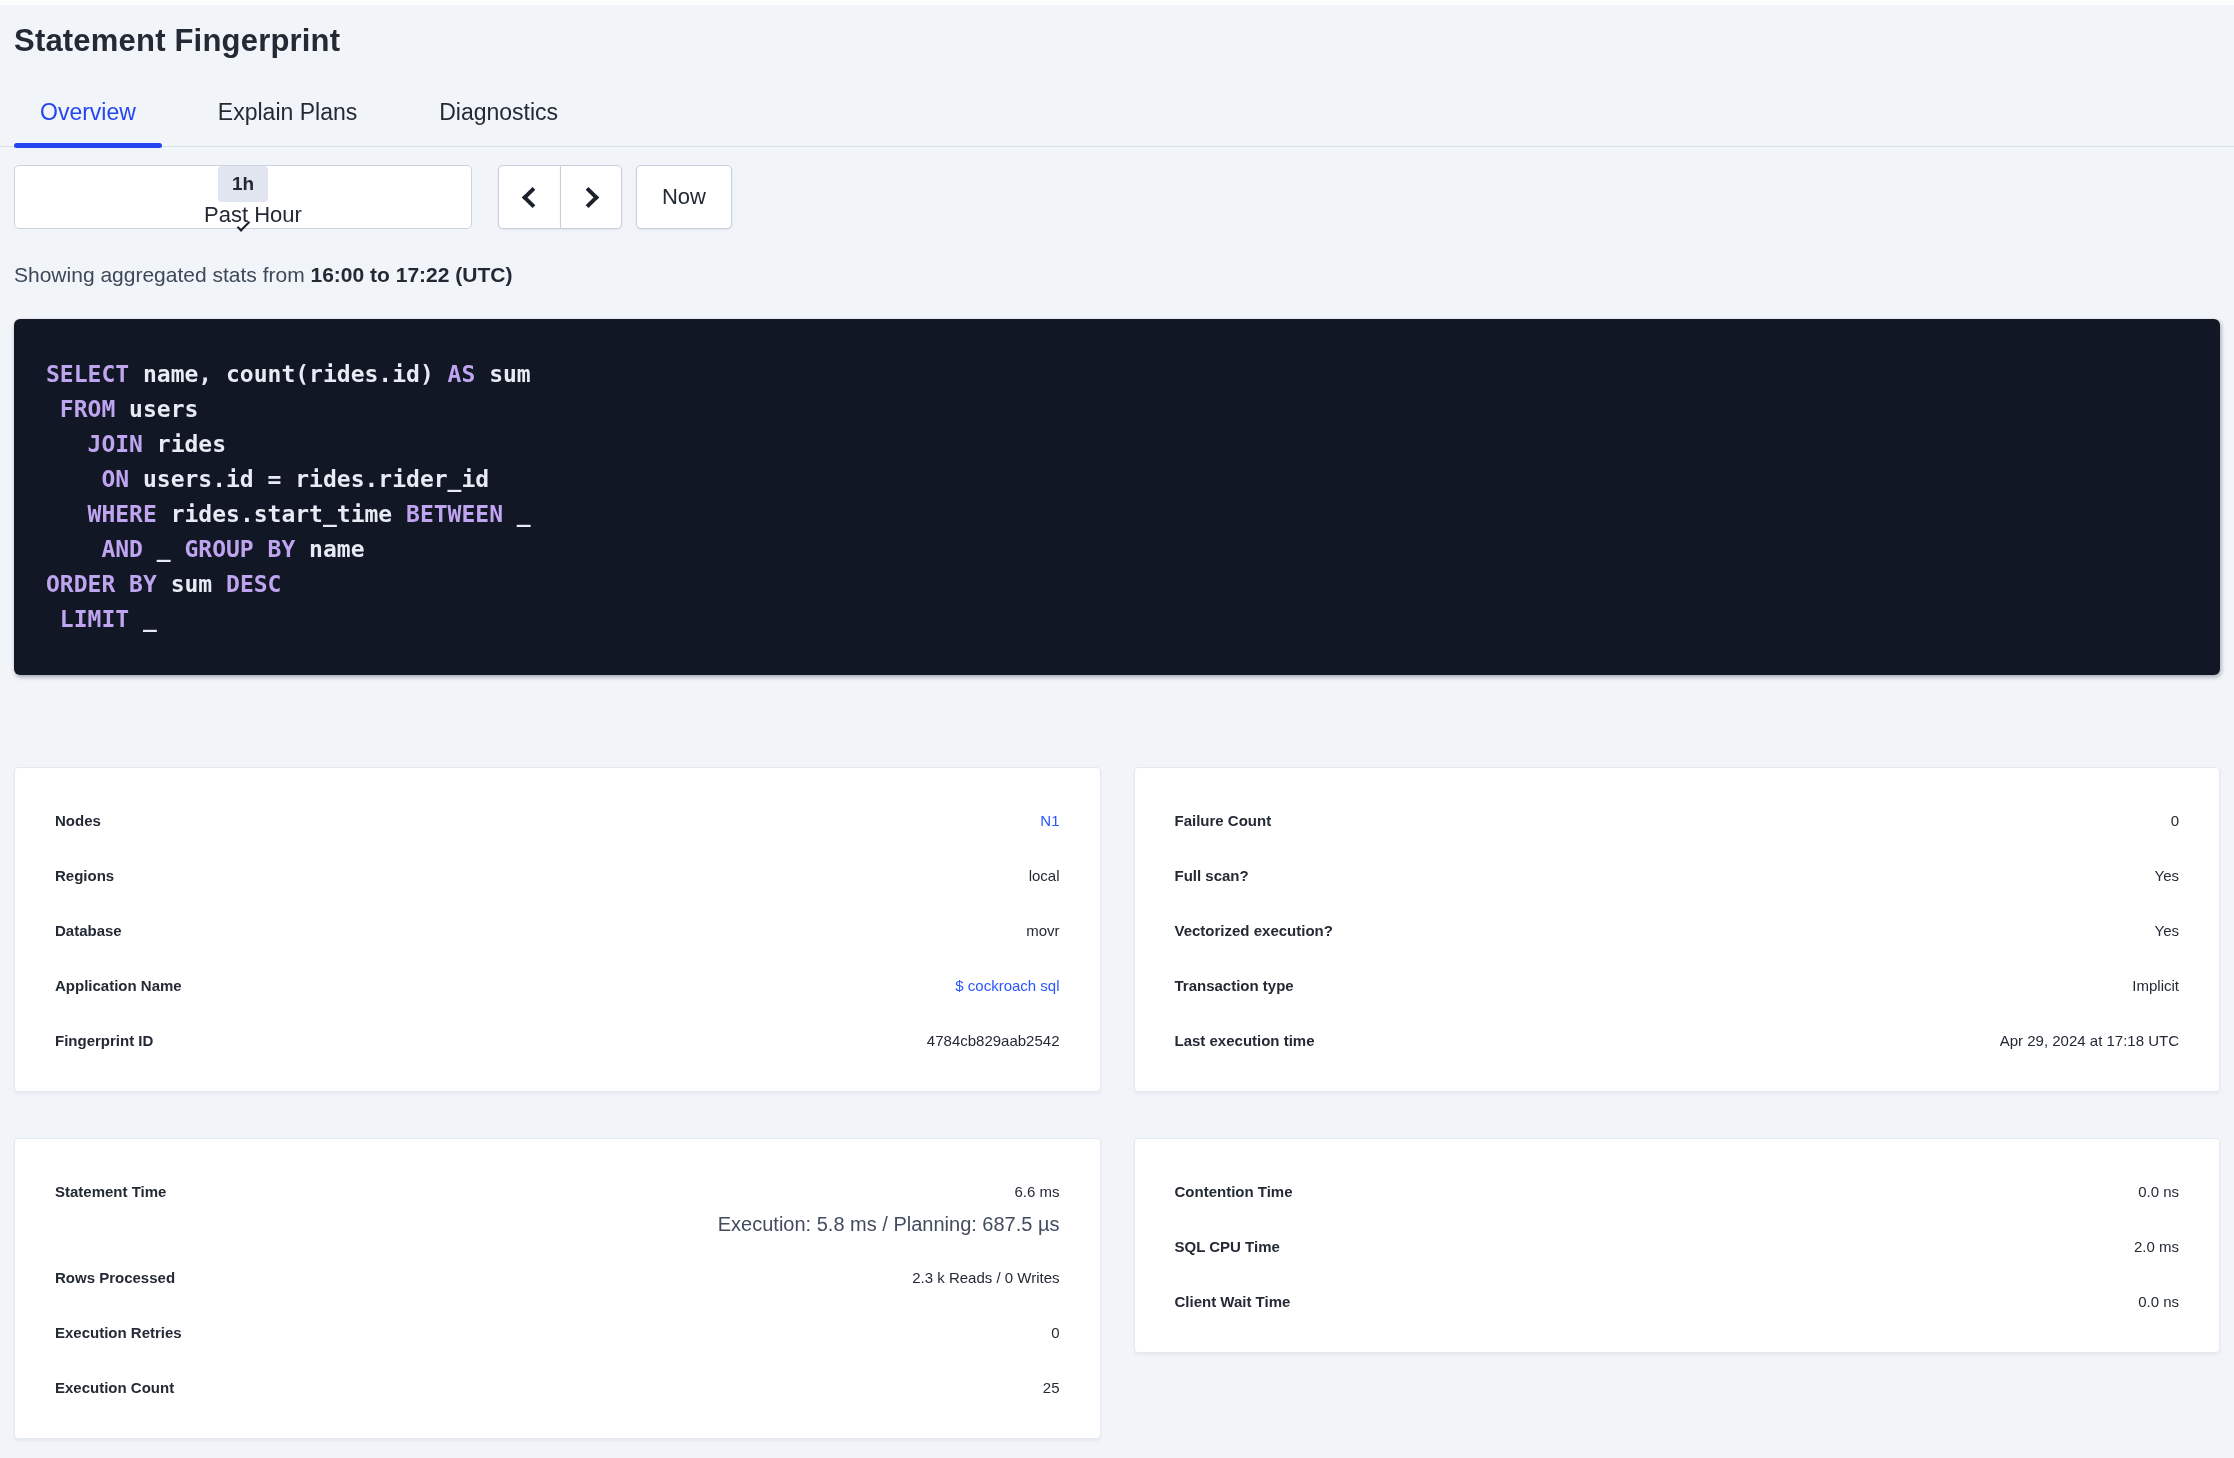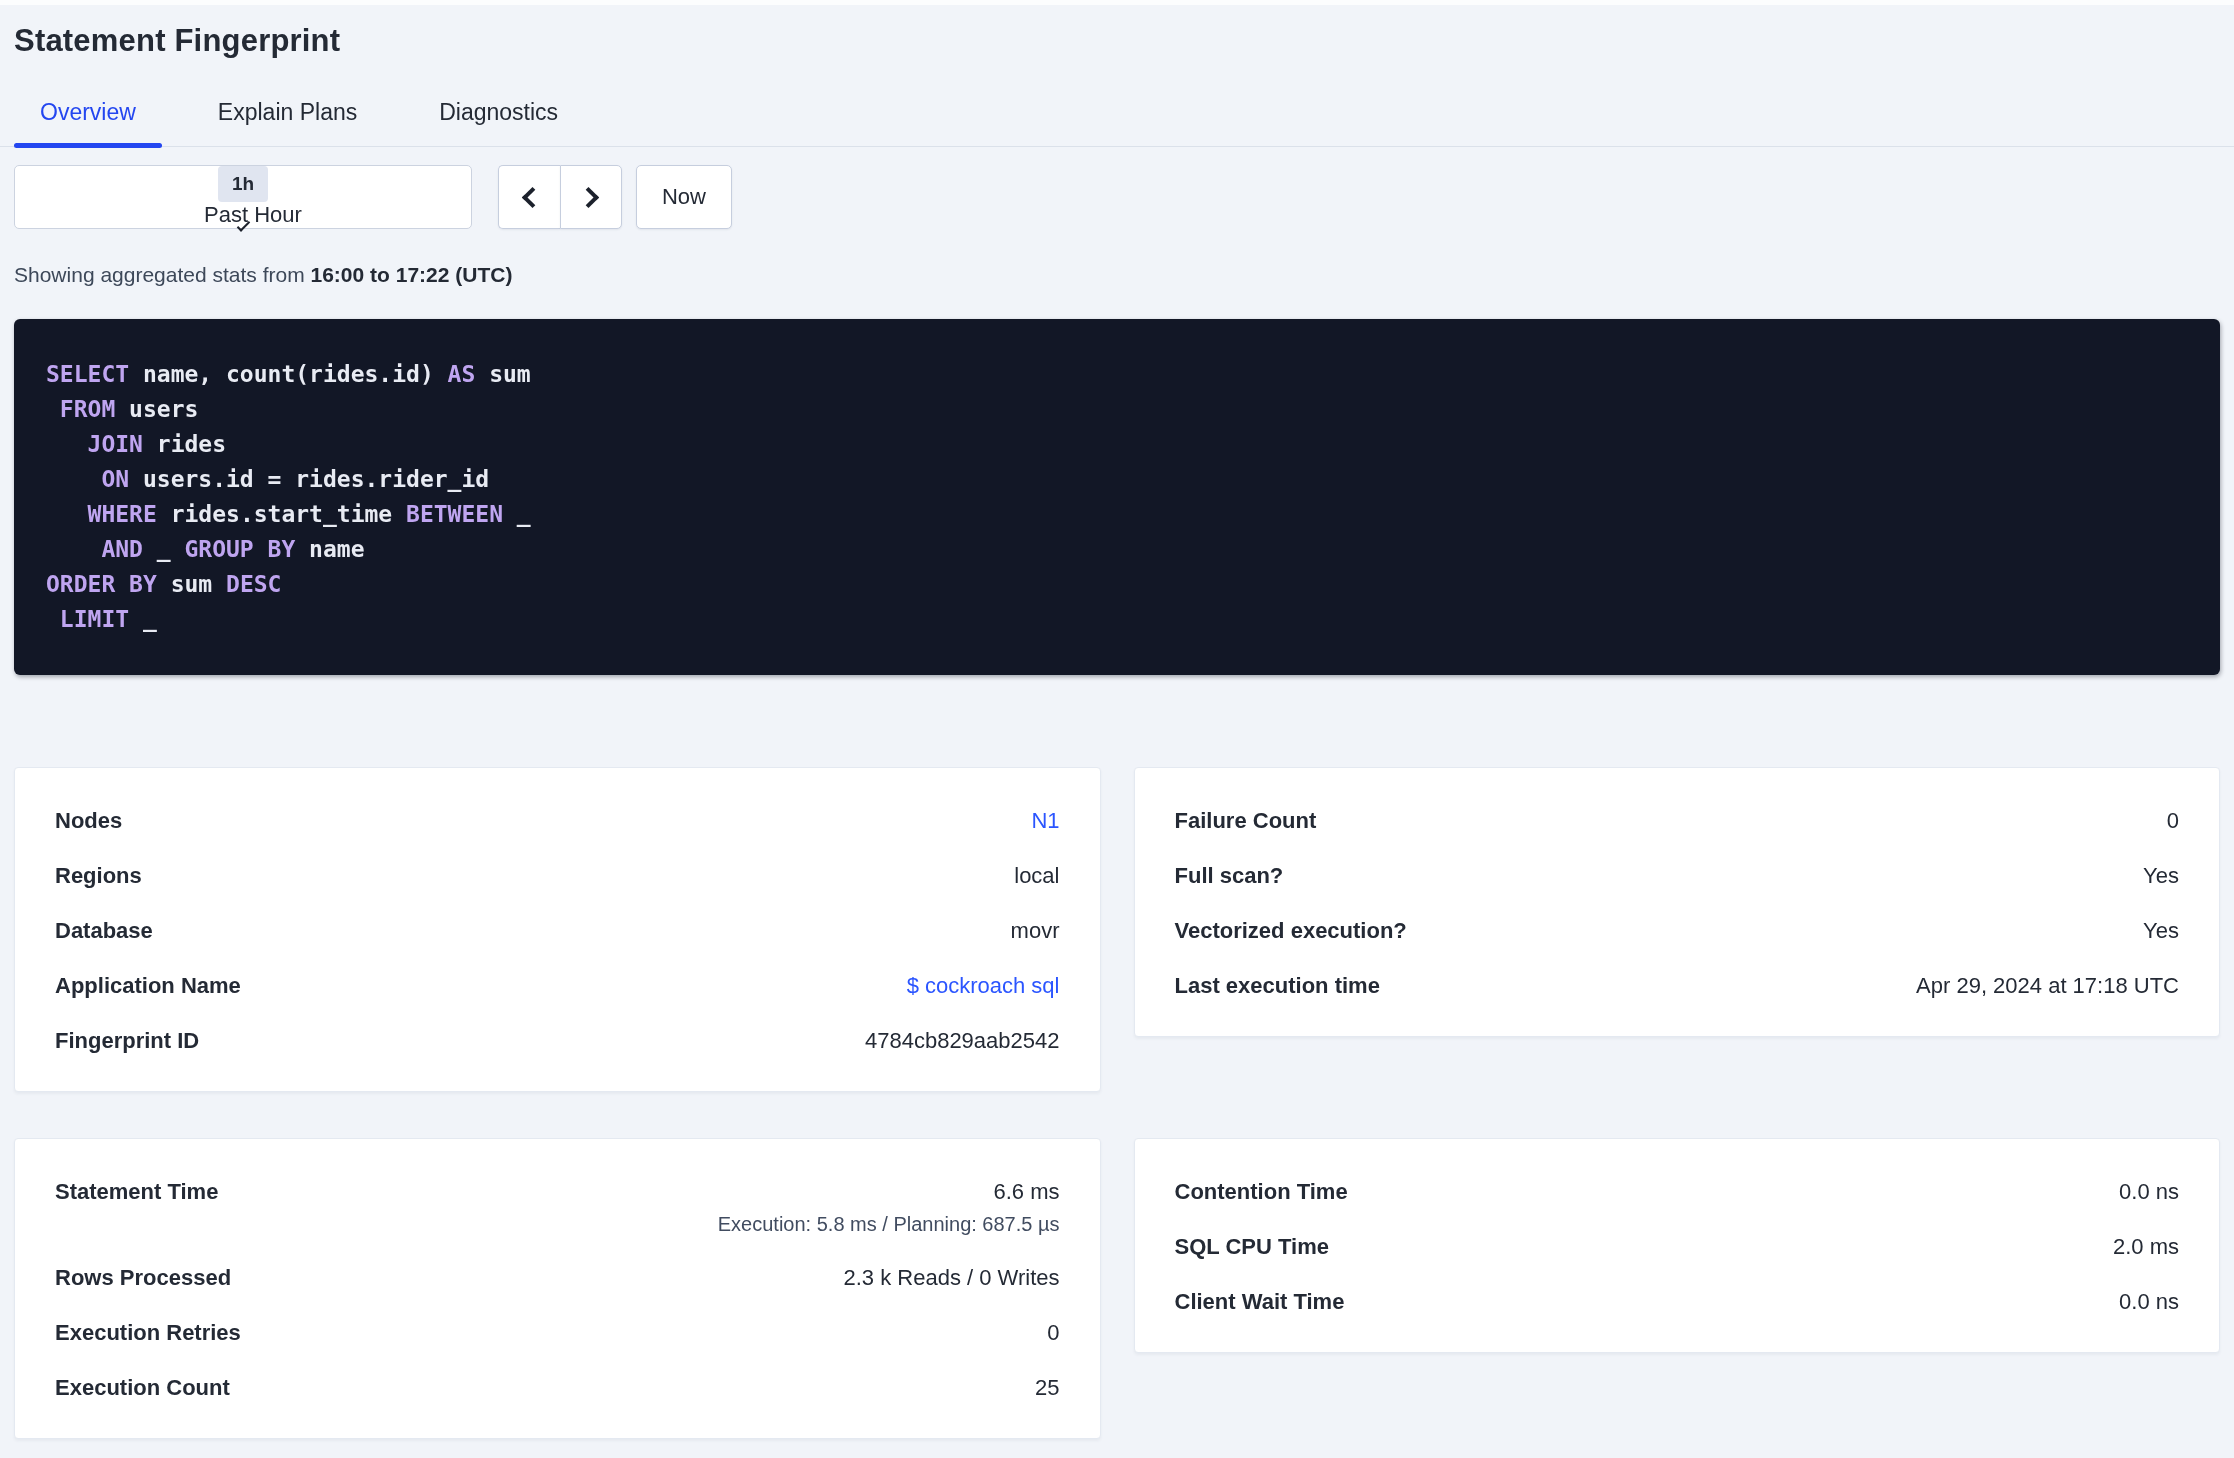--- a/index.html
+++ b/index.html
@@ -165,21 +165,21 @@
     border-radius:4px;
     padding:38px 40px 36px 40px;
     box-shadow:0 2px 3px rgba(40,50,70,0.05);
   }
   .stat-row{margin-bottom:26px;}
   .stat-row:last-child{margin-bottom:0;}
   .stat-main{
     display:flex;
     justify-content:space-between;
     align-items:center;
-    font-size:22px;
+    font-size:15px;
     line-height:29px;
   }
   .stat-label{font-weight:700;color:var(--text-dark);}
   .stat-value{color:var(--text-dark);text-align:right;}
   .stat-value.link{color:var(--link);cursor:pointer;}
   .stat-sub{
     font-size:20px;
     line-height:26px;
     color:#414c60;
     text-align:right;
@@ -281,20 +281,26 @@
           </div>
         </div>
         <div class="stat-row">
           <div class="stat-main">
             <span class="stat-label">Vectorized execution?</span>
             <span class="stat-value">Yes</span>
           </div>
         </div>
         <div class="stat-row">
           <div class="stat-main">
+            <span class="stat-label">Transaction type</span>
+            <span class="stat-value">Implicit</span>
+          </div>
+        </div>
+        <div class="stat-row">
+          <div class="stat-main">
             <span class="stat-label">Last execution time</span>
             <span class="stat-value">Apr 29, 2024 at 17:18 UTC</span>
           </div>
         </div>
       </section>
     <section class="card">
         <div class="stat-row">
           <div class="stat-main">
             <span class="stat-label">Statement Time</span>
             <span class="stat-value">6.6 ms</span>

